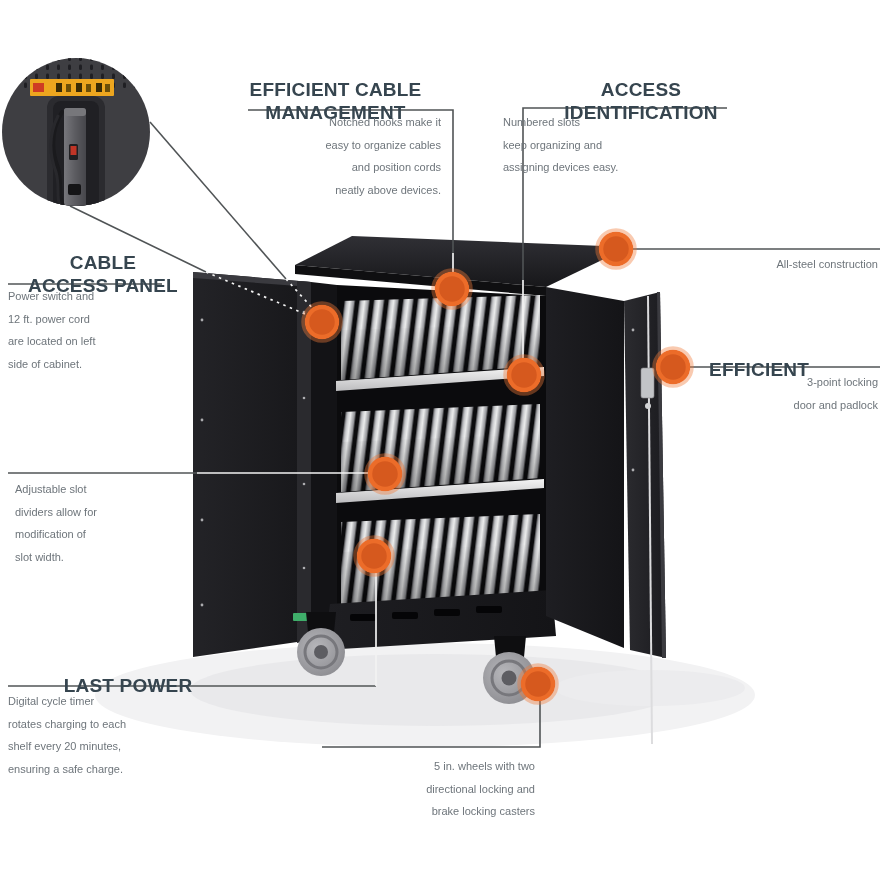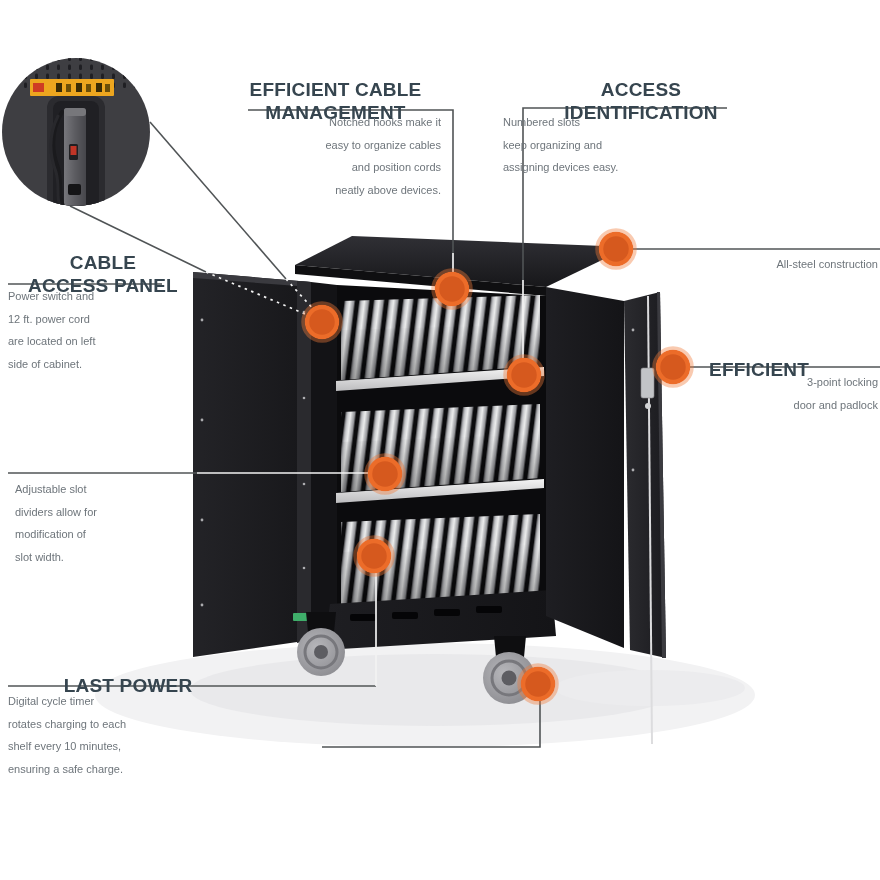--- a/index.html
+++ b/index.html
@@ -282,17 +282,20 @@
   <div class="callout al-left body-text" style="left:8px;top:478px;width:190px;margin-left:7px;">Adjustable slot
 dividers allow for
 modification of
 slot width.</div>
 
   <div class="callout al-left" style="left:8px;top:656px;width:240px;">
     <div class="title">LAST POWER</div>
   </div>
   <div class="callout al-left body-text" style="left:8px;top:690px;width:250px;">Digital cycle timer
 rotates charging to each
-shelf every 10 minutes,
+shelf every 20 minutes,
 ensuring a safe charge.</div>
 
+  <div class="callout al-right body-text" style="left:285px;top:755px;width:250px;">5 in. wheels with two
+directional locking and
+brake locking casters</div>
 
 </div>
 
 </body></html>

